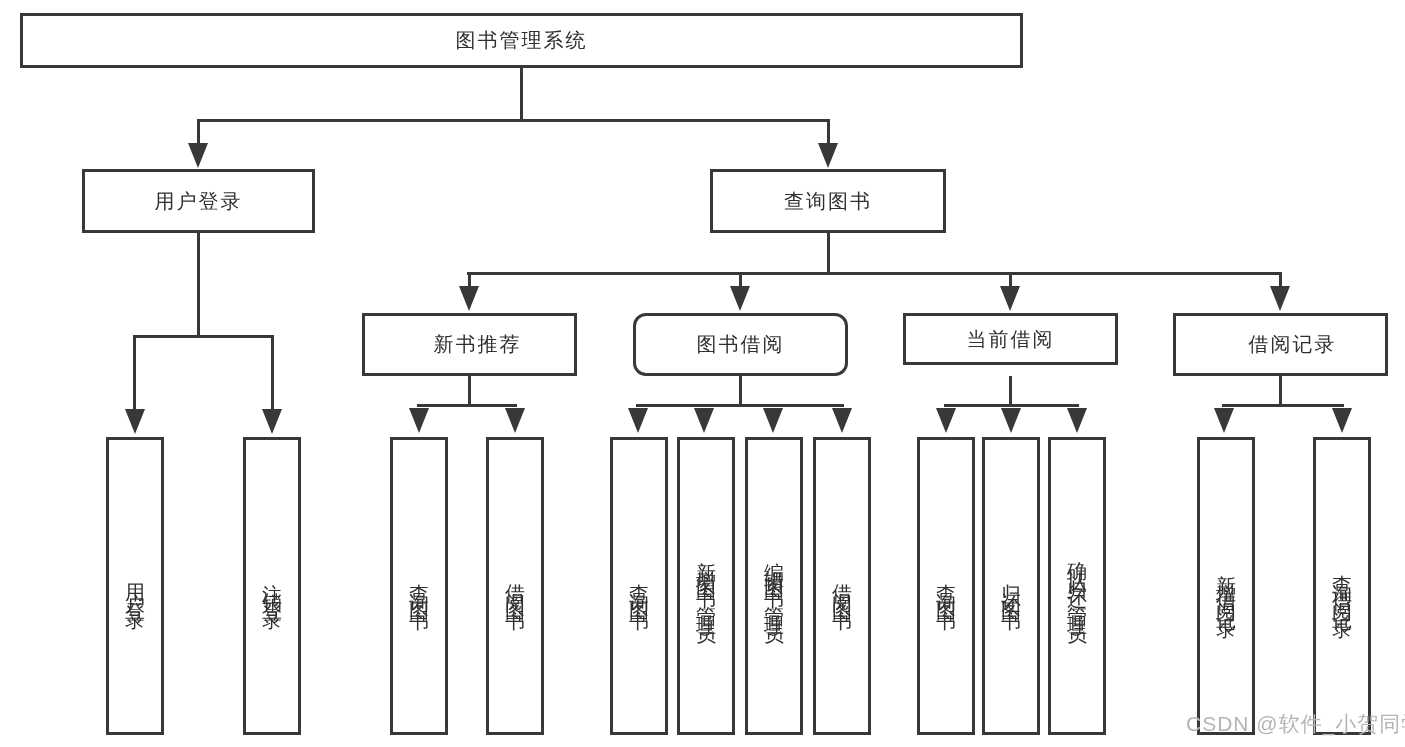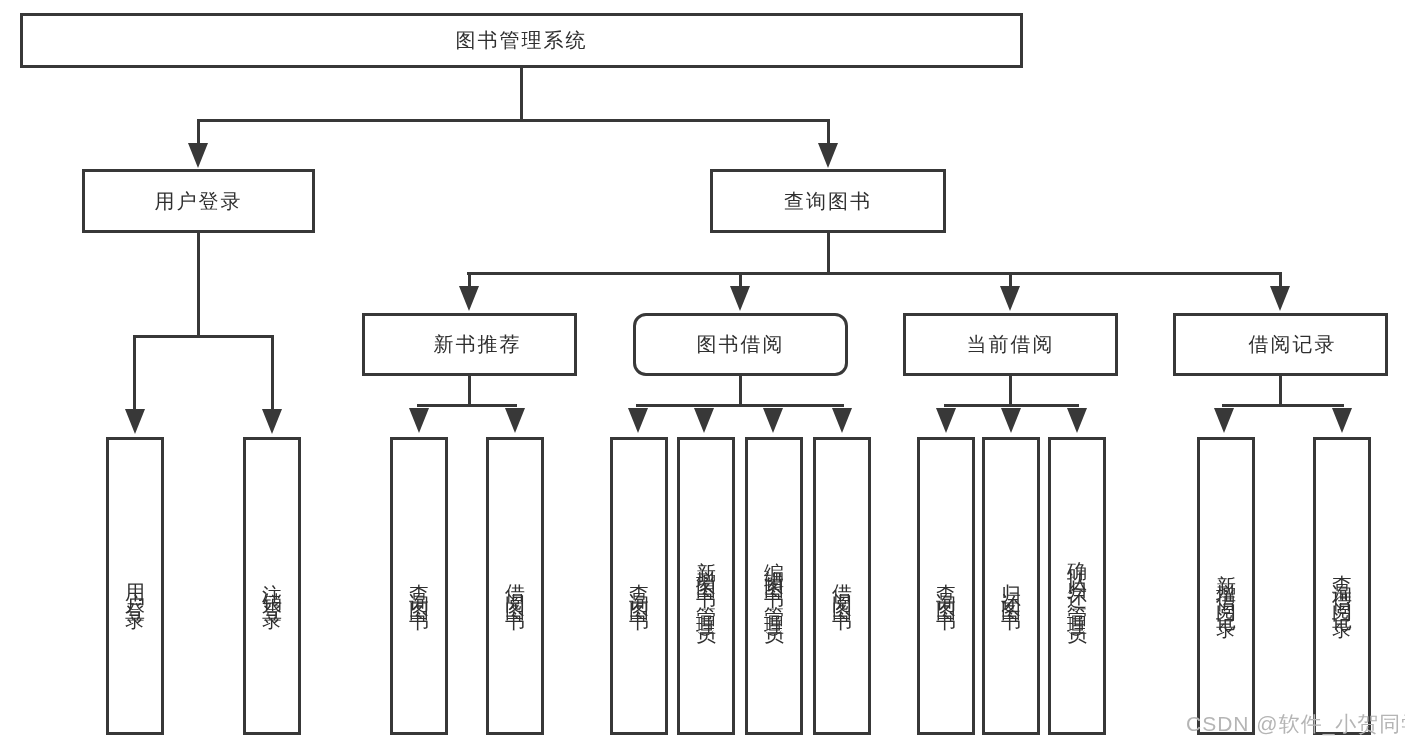--- a/index.html
+++ b/index.html
@@ -89,21 +89,21 @@
   <div class="arrow" style="left:730px;top:286px;"></div>
   <div class="arrow" style="left:1000px;top:286px;"></div>
   <div class="arrow" style="left:1270px;top:286px;"></div>
 
   <div class="box" style="left:362px;top:313px;width:215px;height:63px;padding-left:16px;">
     <span>新书推荐</span>
   </div>
   <div class="box" style="left:633px;top:313px;width:215px;height:63px;border-radius:13px;">
     <span>图书借阅</span>
   </div>
-  <div class="box" style="left:903px;top:313px;width:215px;height:63px;">
+  <div class="box" style="left:903px;top:313px;width:215px;height:52px;">
     <span>当前借阅</span>
   </div>
   <div class="box" style="left:1173px;top:313px;width:215px;height:63px;padding-left:24px;">
     <span>借阅记录</span>
   </div>
 
   <div class="vline" style="left:468px;top:376px;height:31px;"></div>
   <div class="hline" style="left:417px;top:404px;width:100px;"></div>
   <div class="arrow" style="left:409px;top:408px;"></div>
   <div class="arrow" style="left:505px;top:408px;"></div>

